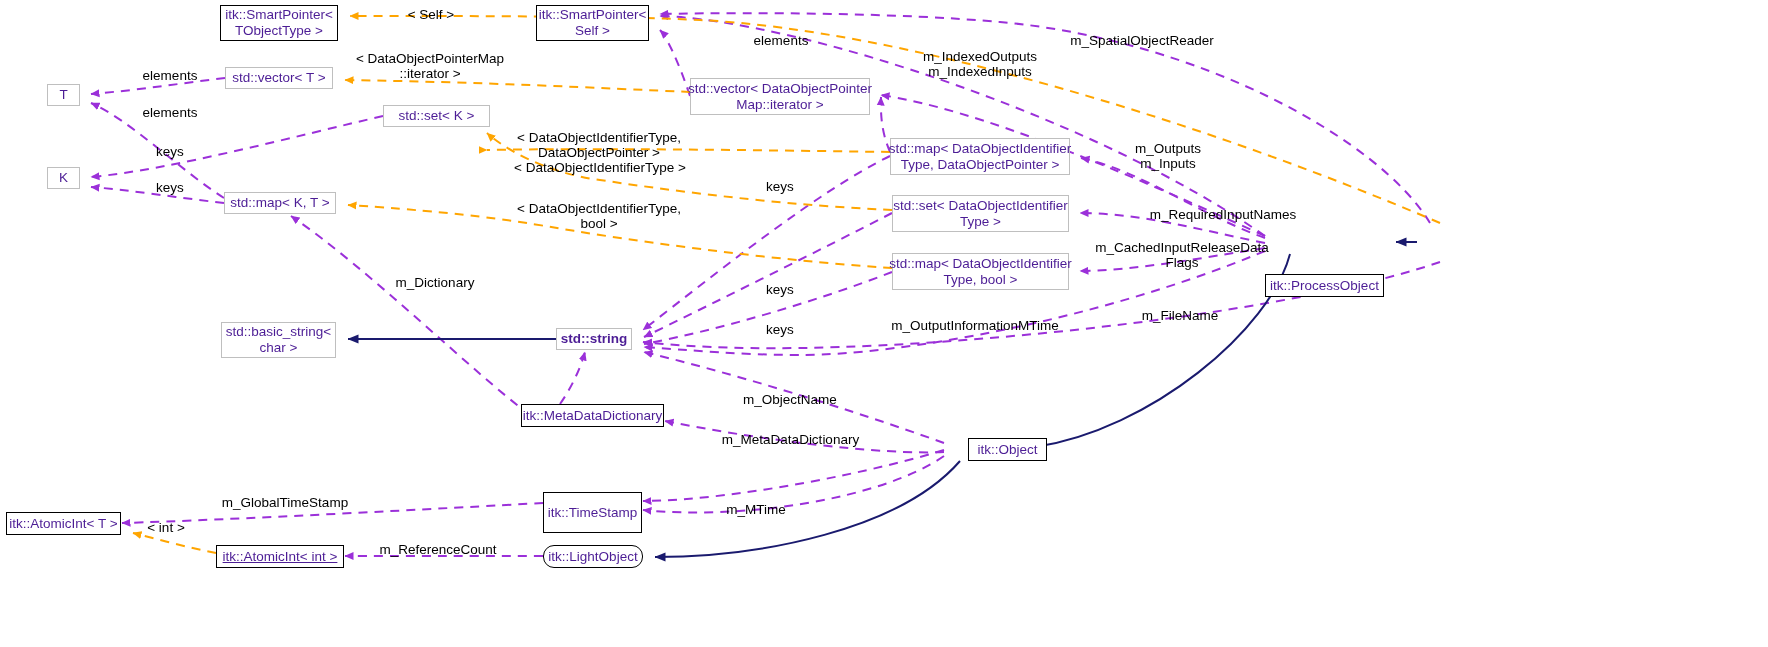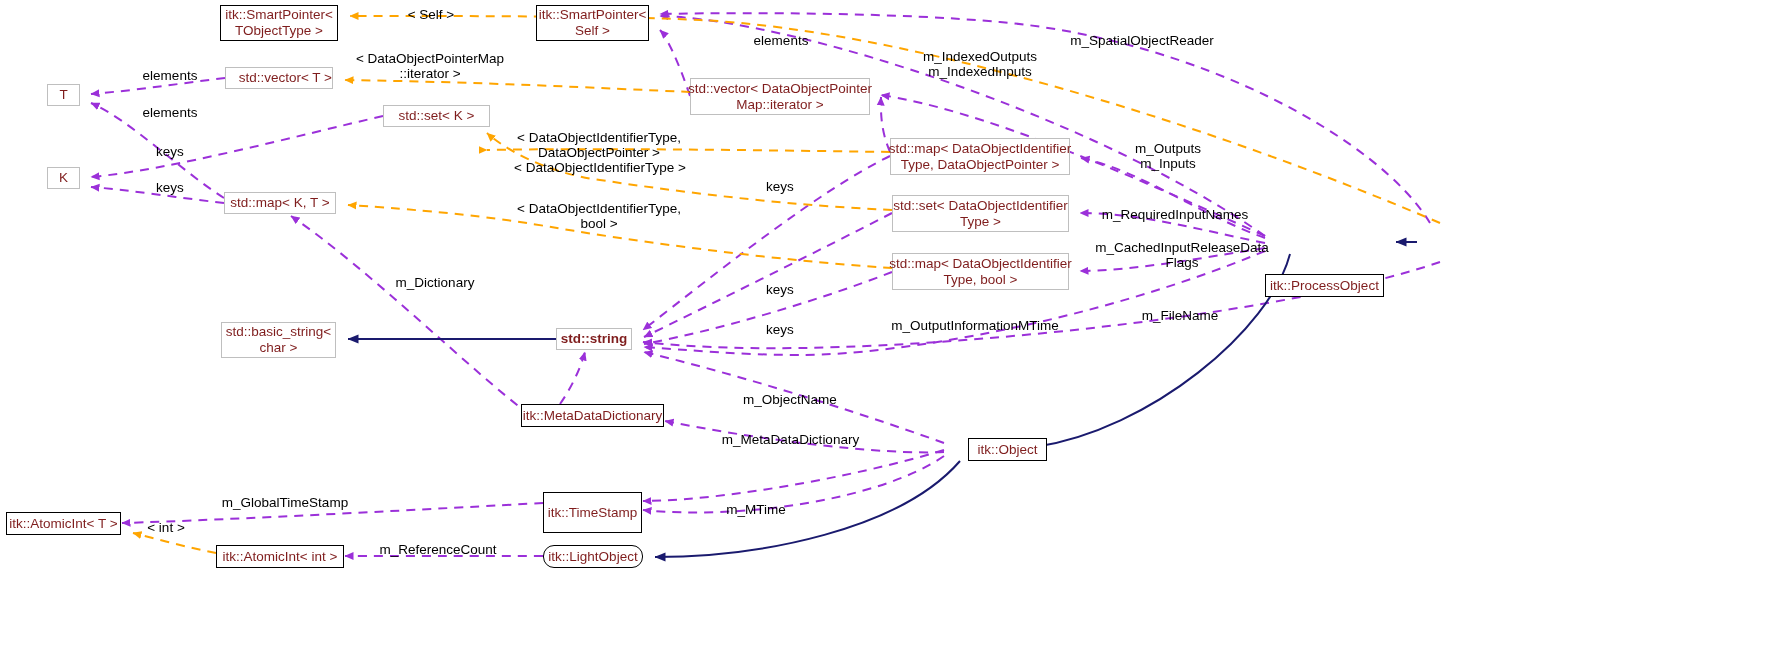--- a/index.html
+++ b/index.html
@@ -26,21 +26,21 @@
   }
   .node-box {
     position: absolute;
     box-sizing: border-box;
     display: flex;
     align-items: center;
     justify-content: center;
     text-align: center;
     font-size: 13.5px;
     line-height: 16px;
-    color: #7f1d1d;
+    color: #4c1d95;
     background: #ffffff;
     border: 1px solid #bfbfbf;
     white-space: pre;
   }
   .node-box.strong {
     border: 1.5px solid #000000;
   }
   .node-box.filled {
     background: #c0c0c0;
     border: 1.5px solid #000000;
@@ -118,21 +118,21 @@
       <path d="M960,461 C900,530 760,557 655,557"></path>
     </g>
   </svg>
 
   <div class="node-box strong" style="left:220px;top:5px;width:118px;height:36px;"><span>itk::SmartPointer&lt;
 TObjectType &gt;</span></div>
 
   <div class="node-box strong" style="left:536px;top:5px;width:113px;height:36px;"><span>itk::SmartPointer&lt;
 Self &gt;</span></div>
 
-  <div class="node-box" style="left:225px;top:67px;width:108px;height:22px;justify-content:flex-end;"><span>std::vector&lt; T &gt;</span></div>
+  <div class="node-box" style="left:225px;top:67px;width:108px;height:22px;"><span>std::vector&lt; T &gt;</span></div>
 
   <div class="node-box" style="left:47px;top:84px;width:33px;height:22px;"><span>T</span></div>
 
   <div class="node-box" style="left:690px;top:78px;width:180px;height:37px;"><span>std::vector&lt; DataObjectPointer
 Map::iterator &gt;</span></div>
 
   <div class="node-box" style="left:383px;top:105px;width:107px;height:22px;"><span>std::set&lt; K &gt;</span></div>
 
   <div class="node-box" style="left:890px;top:138px;width:180px;height:37px;"><span>std::map&lt; DataObjectIdentifier
 Type, DataObjectPointer &gt;</span></div>
@@ -156,21 +156,21 @@
   <div class="node-box" style="left:556px;top:328px;width:76px;height:22px;font-weight:bold;"><span>std::string</span></div>
 
   <div class="node-box strong" style="left:521px;top:404px;width:143px;height:23px;"><span>itk::MetaDataDictionary</span></div>
 
   <div class="node-box strong" style="left:944px;top:438px;width:79px;height:23px;margin-left:24px;"><span>itk::Object</span></div>
 
   <div class="node-box strong" style="left:543px;top:492px;width:99px;height:41px;"><span>itk::TimeStamp</span></div>
 
   <div class="node-box strong" style="left:6px;top:512px;width:115px;height:23px;"><span>itk::AtomicInt&lt; T &gt;</span></div>
 
-  <div class="node-box strong" style="left:216px;top:545px;width:128px;height:23px;"><span>itk::AtomicInt&lt; int &gt;</span></div>
+  <div class="node-box strong" style="left:216px;top:545px;width:128px;height:23px;text-decoration:underline;"><span>itk::AtomicInt&lt; int &gt;</span></div>
 
   <div class="node-box strong" style="left:543px;top:545px;width:100px;height:23px;border-radius:11px;"><span>itk::LightObject</span></div>
 
   <div class="edge-label" style="left:381px;top:7px;width:100px;"><span>&lt; Self &gt;</span></div>
 
   <div class="edge-label" style="left:1047px;top:33px;width:190px;"><span>m_SpatialObjectReader</span></div>
 
   <div class="edge-label" style="left:716px;top:33px;width:130px;"><span>elements</span></div>
 
   <div class="edge-label" style="left:345px;top:51px;width:170px;"><span>&lt; DataObjectPointerMap
@@ -193,21 +193,21 @@
 
   <div class="edge-label" style="left:505px;top:160px;width:190px;"><span>&lt; DataObjectIdentifierType &gt;</span></div>
 
   <div class="edge-label" style="left:130px;top:180px;width:80px;"><span>keys</span></div>
 
   <div class="edge-label" style="left:740px;top:179px;width:80px;"><span>keys</span></div>
 
   <div class="edge-label" style="left:504px;top:201px;width:190px;"><span>&lt; DataObjectIdentifierType,
 bool &gt;</span></div>
 
-  <div class="edge-label" style="left:1080px;top:207px;width:190px;text-align:center;"><span>m_RequiredInputNames</span></div>
+  <div class="edge-label" style="left:1128px;top:207px;width:190px;text-align:center;"><span>m_RequiredInputNames</span></div>
 
   <div class="edge-label" style="left:1082px;top:240px;width:200px;"><span>m_CachedInputReleaseData
 Flags</span></div>
 
   <div class="edge-label" style="left:380px;top:275px;width:110px;"><span>m_Dictionary</span></div>
 
   <div class="edge-label" style="left:740px;top:282px;width:80px;"><span>keys</span></div>
 
   <div class="edge-label" style="left:880px;top:318px;width:190px;"><span>m_OutputInformationMTime</span></div>
 

